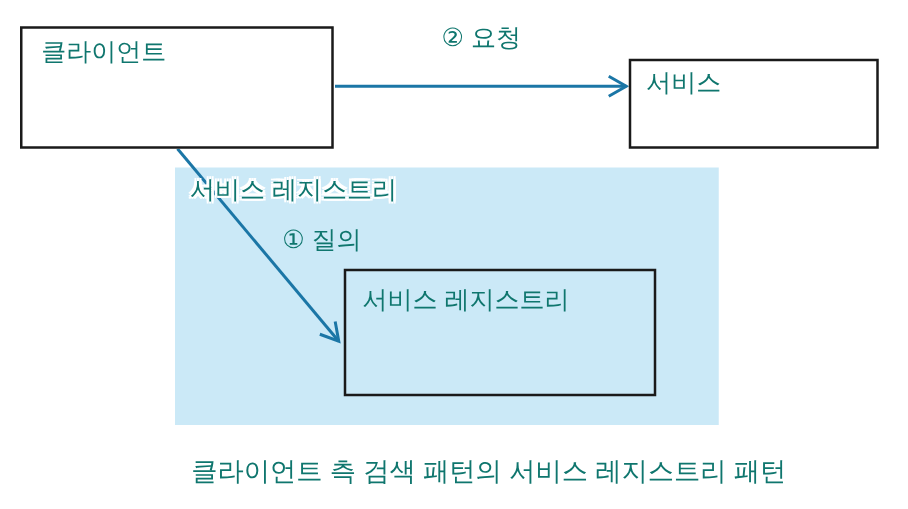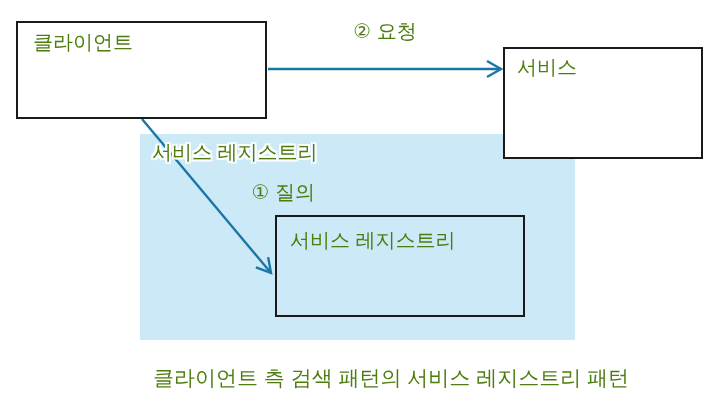--- a/index.html
+++ b/index.html
@@ -6,21 +6,21 @@
     margin: 0;
     padding: 0;
     background: #ffffff;
   }
   .canvas {
     position: relative;
     width: 726px;
     height: 407px;
     background: #ffffff;
     font-family: "Liberation Sans", "DejaVu Sans", sans-serif;
-    color: #4d7c0f;
+    color: #0f766e;
     overflow: hidden;
   }
   
   .region {
     position: absolute;
     left: 140px;
     top: 134px;
     width: 435px;
     height: 206px;
     background: #cbe9f7;
@@ -53,21 +53,21 @@
     top: 21px;
     width: 251px;
     height: 98px;
     background: #ffffff;
     padding: 8px 10px 0 15px;
   }
   .box.service {
     left: 503px;
     top: 47px;
     width: 200px;
-    height: 112px;
+    height: 72px;
     background: #ffffff;
     padding: 7px 10px 0 12px;
   }
   .box.registry {
     left: 275px;
     top: 215px;
     width: 250px;
     height: 102px;
     background: transparent;
     padding: 12px 10px 0 13px;
@@ -92,21 +92,21 @@
   .request-label {
     left: 300px;
     top: 20px;
     width: 170px;
     text-align: center;
   }
   .query-label {
     left: 200px;
     top: 181px;
     width: 115px;
-    text-align: right;
+    text-align: center;
   }
   .caption {
     position: absolute;
     left: 0;
     top: 365px;
     width: 726px;
     text-align: center;
     font-size: 21px;
     line-height: 1.2;
     z-index: 2;

